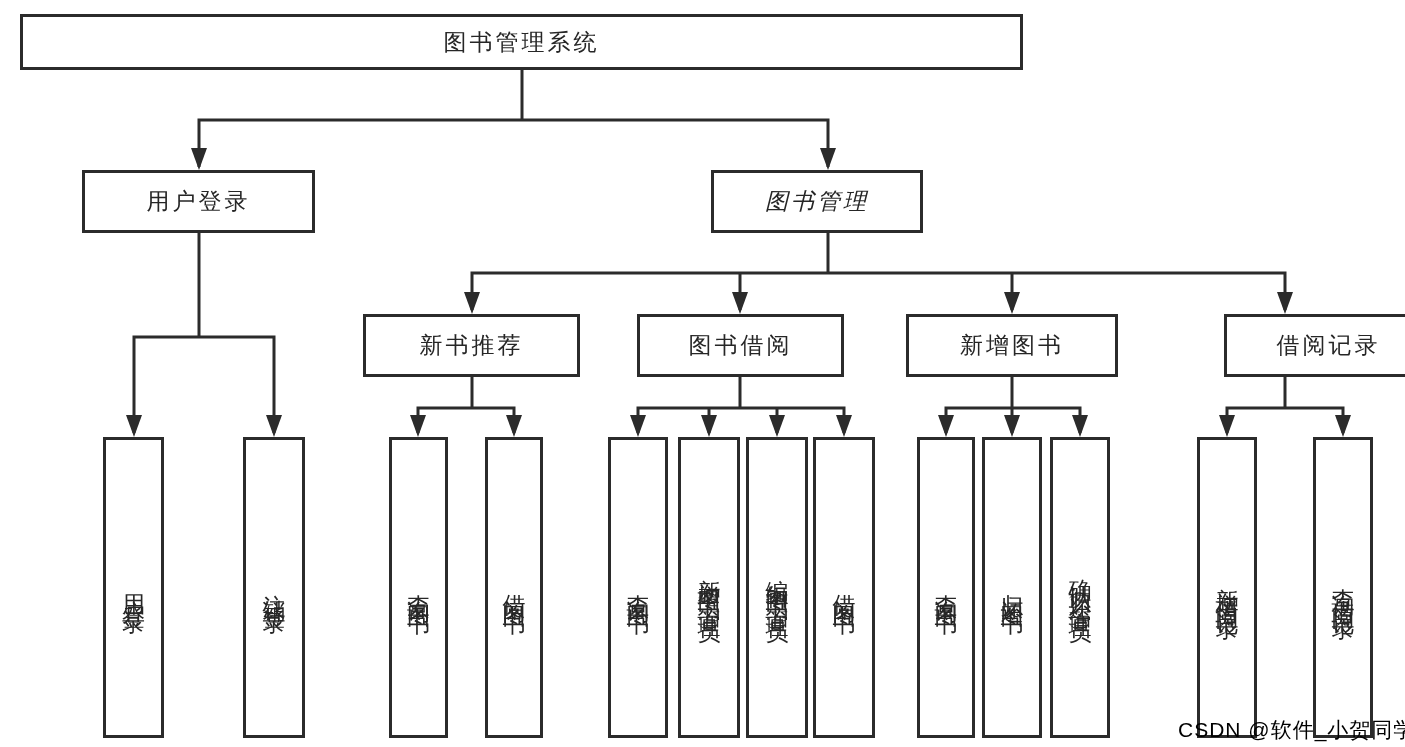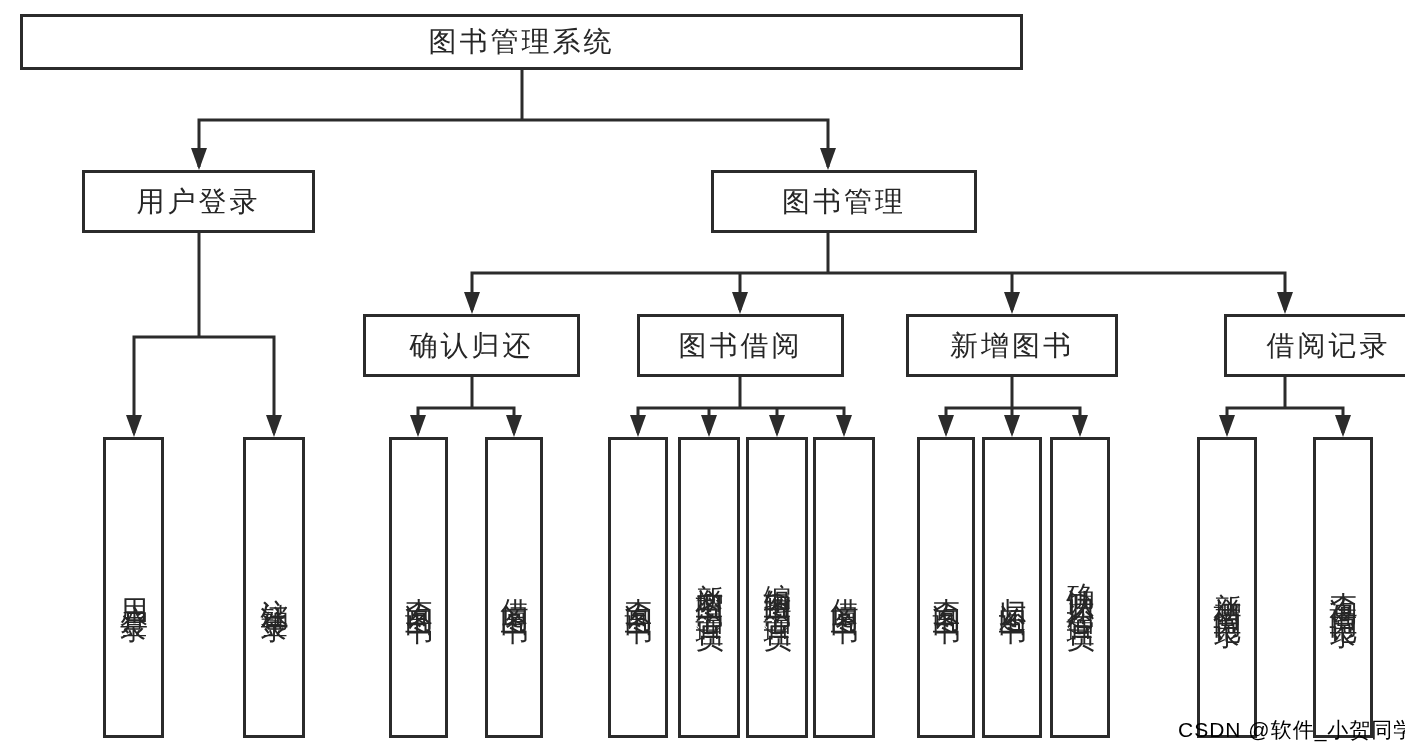--- a/index.html
+++ b/index.html
@@ -25,21 +25,21 @@
     position: absolute;
     box-sizing: border-box;
     background: #ffffff;
     border: 3px solid #2b2b2b;
     display: flex;
     align-items: center;
     justify-content: center;
   }
   .node .lbl {
     color: #262626;
-    font-size: 28px;
+    font-size: 23px;
     letter-spacing: 3px;
     white-space: nowrap;
   }
   .node .lbl.vt {
     writing-mode: vertical-rl;
     text-orientation: mixed;
     letter-spacing: 6px;
     line-height: 1;
     white-space: normal;
   }
@@ -112,26 +112,26 @@
     </g>
   </svg>
 
   <div class="node" style="left:20px;top:14px;width:1003px;height:56px;">
     <span class="lbl">图书管理系统</span>
   </div>
 
   <div class="node" style="left:82px;top:170px;width:233px;height:63px;">
     <span class="lbl">用户登录</span>
   </div>
-  <div class="node" style="left:711px;top:170px;width:266px;height:63px;">
+  <div class="node" style="left:711px;top:170px;width:212px;height:63px;font-style:italic;">
     <span class="lbl">图书管理</span>
   </div>
 
   <div class="node" style="left:363px;top:314px;width:217px;height:63px;">
-    <span class="lbl">确认归还</span>
+    <span class="lbl">新书推荐</span>
   </div>
   <div class="node" style="left:637px;top:314px;width:207px;height:63px;">
     <span class="lbl">图书借阅</span>
   </div>
   <div class="node" style="left:906px;top:314px;width:212px;height:63px;">
     <span class="lbl">新增图书</span>
   </div>
   <div class="node" style="left:1180px;top:314px;width:209px;height:63px;margin-left:44px;">
     <span class="lbl">借阅记录</span>
   </div>

